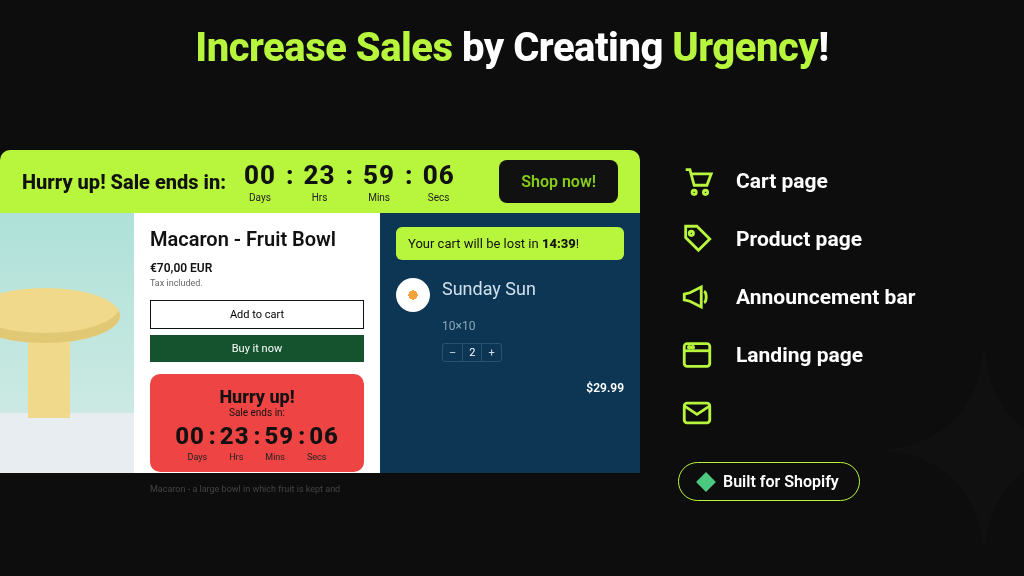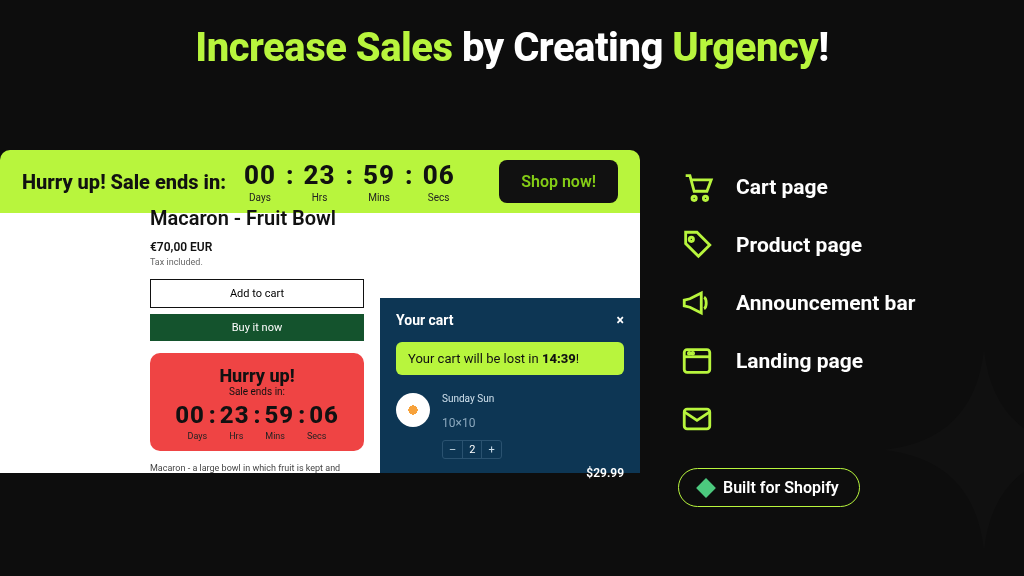--- a/index.html
+++ b/index.html
@@ -79,21 +79,20 @@
     font-size: 16px;
     padding: 12px 22px;
     font-weight: 600;
   }
 
   .lower {
     display: flex;
     width: 640px;
     height: 260px;
     background: #fff;
-    align-items: flex-end;
   }
 
   .product-img {
     width: 134px;
     background: linear-gradient(180deg, #aee1d8 0%, #d4ece6 100%);
     position: relative;
     overflow: hidden;
   }
   .bowl {
     position: absolute;
@@ -210,21 +209,21 @@
     display: flex;
     align-items: center;
     justify-content: center;
   }
   .cart-thumb .egg {
     width: 16px; height: 16px;
     border-radius: 50%;
     background: radial-gradient(circle at 50% 50%, #f7a23b 40%, #fff 42%);
   }
   .cart-info { flex: 1; }
-  .cart-info .ci-name { font-size: 10px; color: #cfe0ec; margin-bottom: 12px; }
+  .cart-info .ci-name { font-size: 18px; color: #cfe0ec; margin-bottom: 20px; }
   .cart-info .ci-variant { font-size: 12px; color: #8ba8bd; margin-bottom: 8px; }
   .qty {
     display: inline-flex;
     border: 1px solid #2a5270;
     border-radius: 3px;
     overflow: hidden;
     font-size: 11px;
   }
   .qty span { padding: 2px 6px; color: #cfe0ec; }
   .qty .qnum { background: #0d3654; border-left: 1px solid #2a5270; border-right: 1px solid #2a5270; color: #fff; }
@@ -233,21 +232,21 @@
     right: 16px;
     font-size: 12px;
     color: #fff;
     font-weight: 600;
   }
 
   
   .features {
     position: absolute;
     right: 36px;
-    top: 18px;
+    top: 12px;
     width: 310px;
   }
   .feat {
     display: flex;
     align-items: center;
     gap: 20px;
     margin-bottom: 20px;
   }
   .feat-icon {
     width: 38px; height: 38px;
@@ -360,24 +359,20 @@
             <span class="pt-lbl">Hrs</span>
             <span class="pt-lbl">Mins</span>
             <span class="pt-lbl">Secs</span>
           </div>
         </div>
 
         <div class="desc">Macaron - a large bowl in which fruit is kept and</div>
       </div>
 
       <div class="cart-panel">
-        <div class="cart-header">
-          <span>Your cart</span>
-          <span class="cart-close">×</span>
-        </div>
         <div class="cart-alert">
           <span>Your cart will be lost in </span><b>14:39</b><span>!</span>
         </div>
         <div class="cart-item">
           <div class="cart-thumb">
               <div class="egg"></div>
             </div>
           <div class="cart-info">
             <div class="ci-name">Sunday Sun</div>
             <div class="ci-variant">10×10</div>

